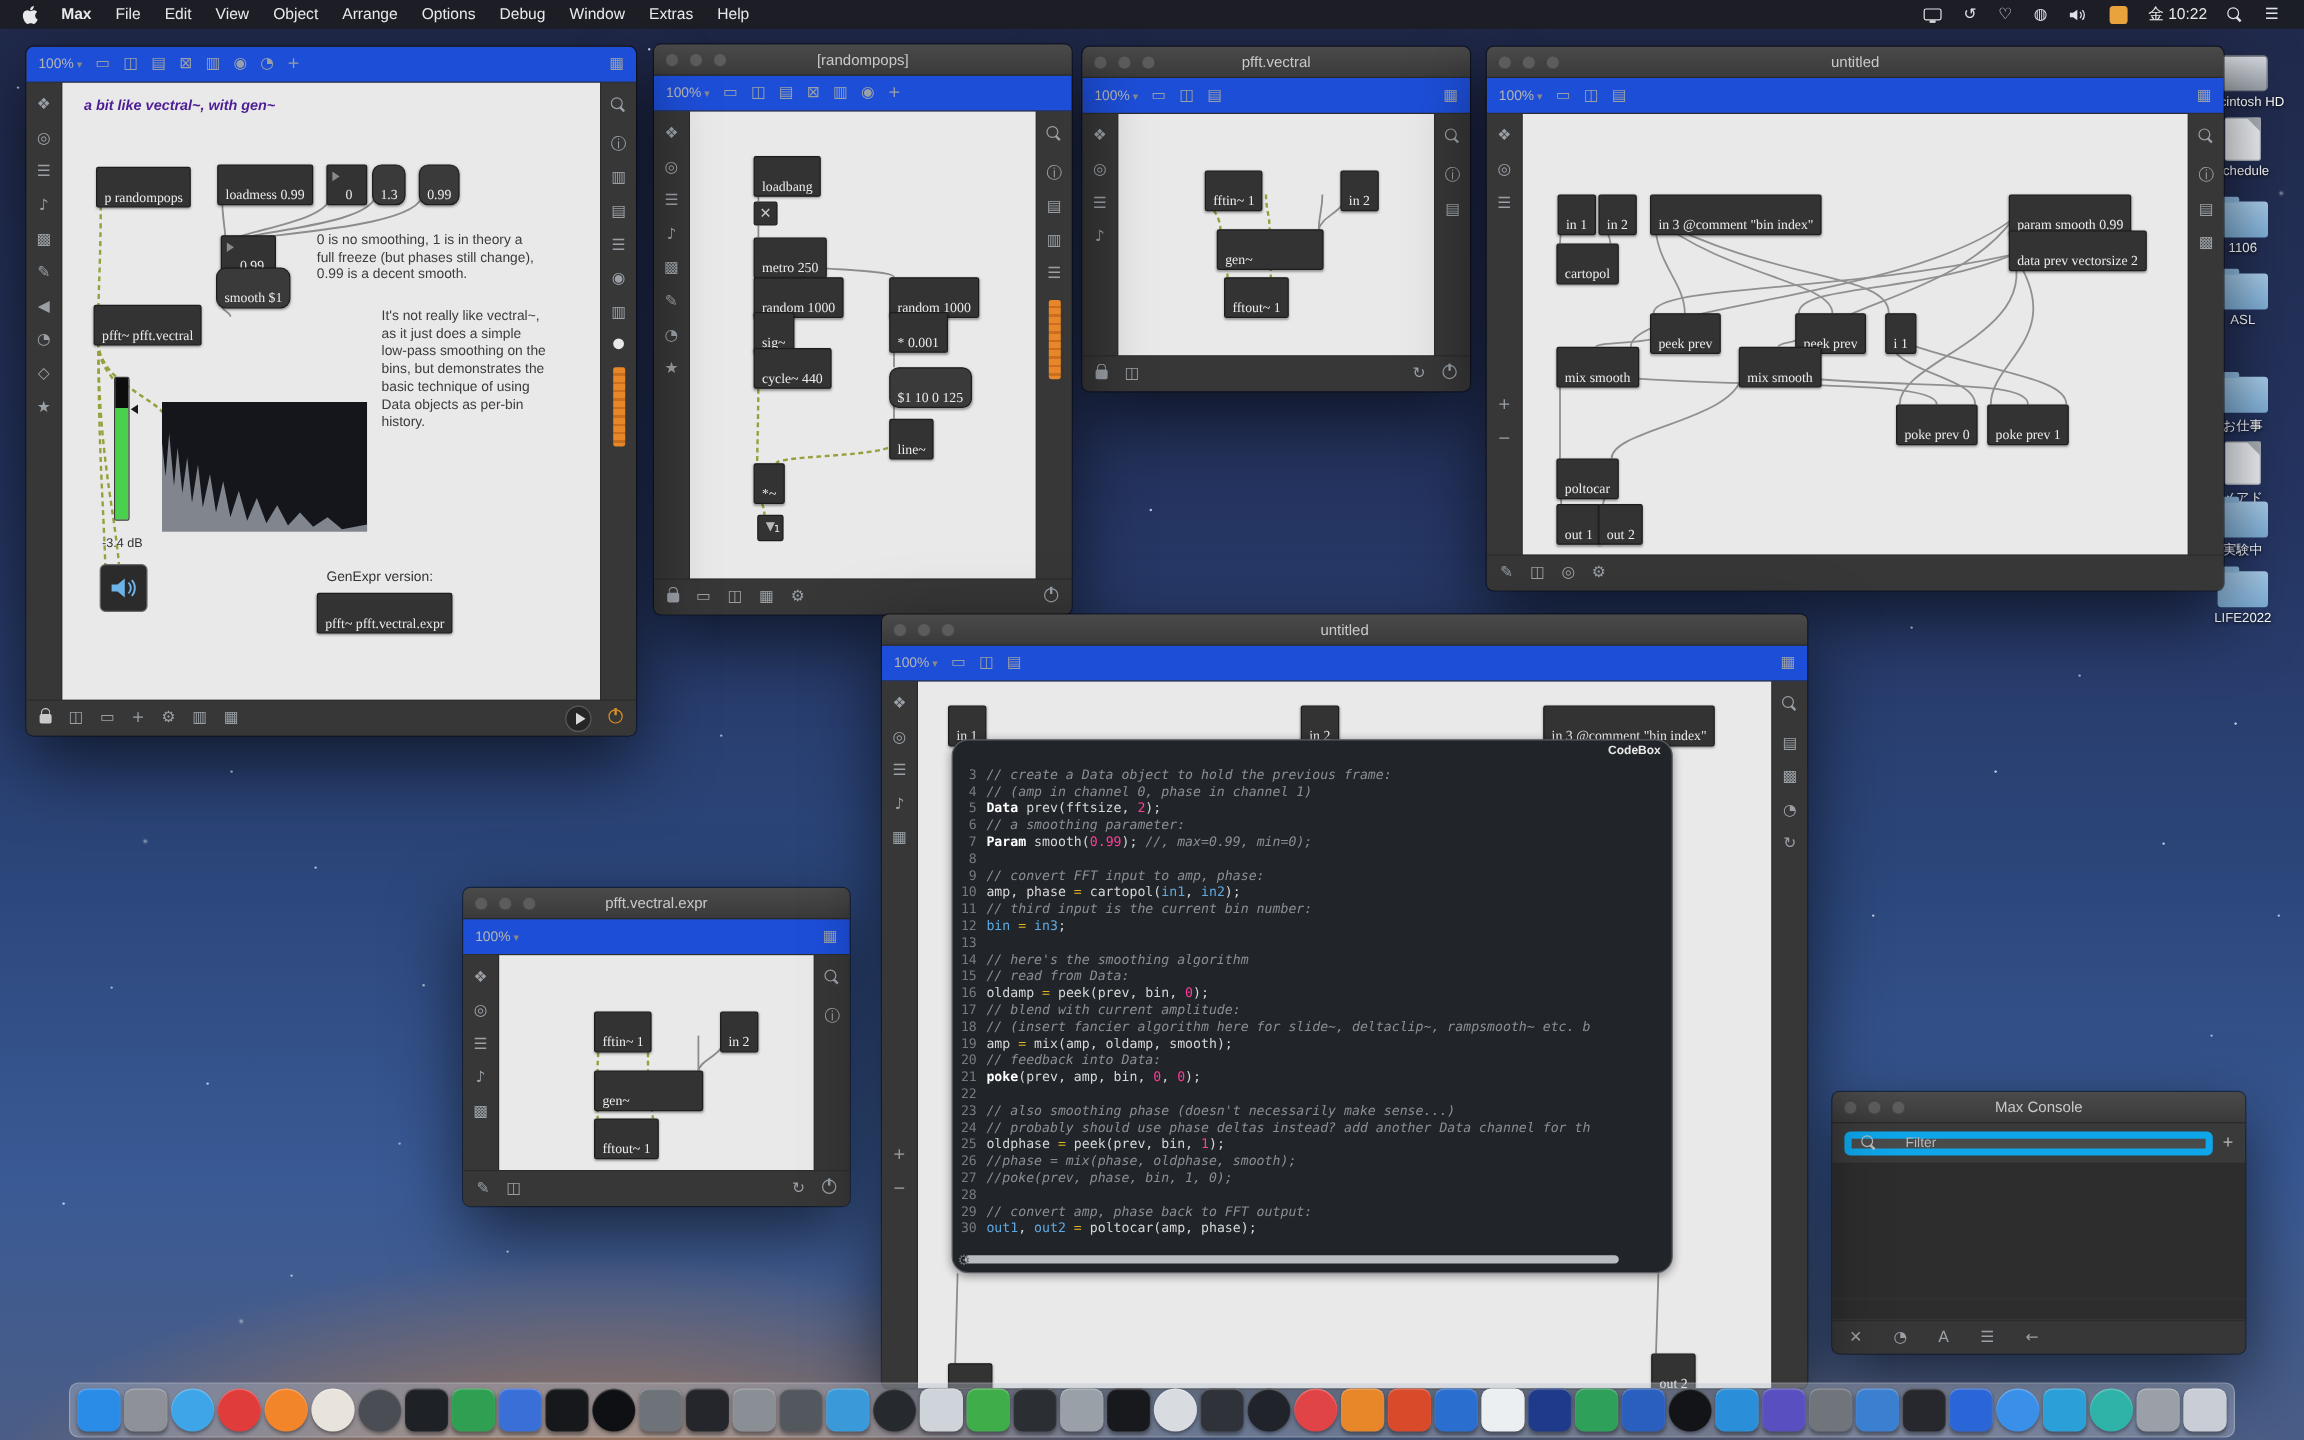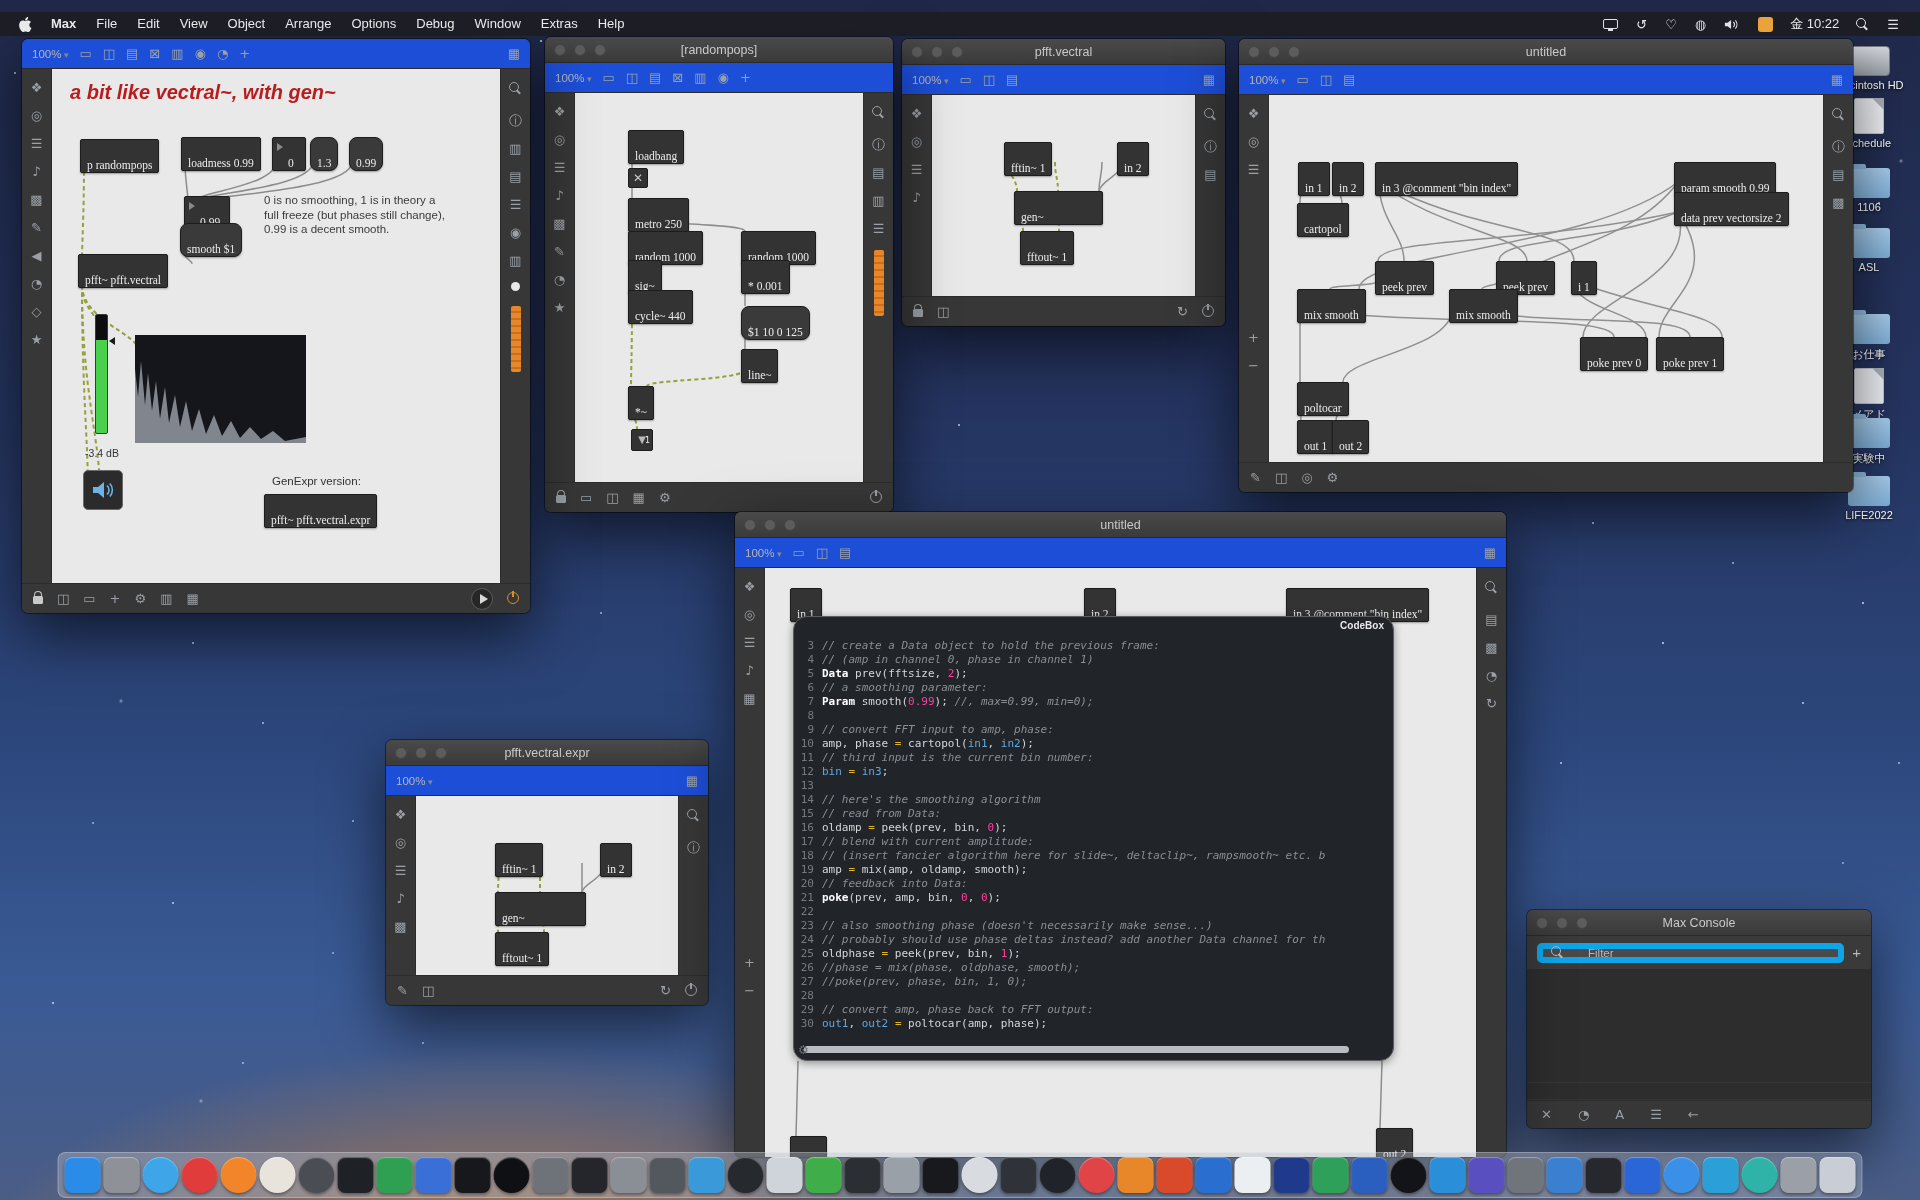--- a/index.html
+++ b/index.html
@@ -5,21 +5,21 @@
 *{margin:0;padding:0;box-sizing:border-box}
 html,body{width:1920px;height:1200px;overflow:hidden;font-family:"Liberation Sans",sans-serif;-webkit-font-smoothing:antialiased}
 #desktop{position:absolute;inset:0;background:
  radial-gradient(ellipse 900px 420px at 26% 108%, rgba(216,134,56,.85), rgba(216,134,56,0) 60%),
  radial-gradient(ellipse 900px 380px at 78% 112%, rgba(150,110,90,.55), rgba(0,0,0,0) 60%),
  linear-gradient(180deg,#20294a 0%,#253460 34%,#2c477c 62%,#3a5a95 82%,#4a5d86 100%);}
 .stars,.stars2{position:absolute;width:2px;height:2px;border-radius:50%;top:0;left:0;pointer-events:none}
 .stars{box-shadow:14px 72px #aebbdd,88px 180px #cdd6ef,160px 60px #9fb0d8,220px 320px #b9c6e6,300px 140px #cdd6ef,360px 520px #9fb0d8,420px 92px #c2cee9,470px 262px #aebbdd,540px 40px #cdd6ef,600px 612px #9fb0d8,660px 182px #c2cee9,718px 88px #aebbdd,842px 164px #cdd6ef,902px 58px #9fb0d8,958px 424px #b9c6e6,1032px 122px #cdd6ef,1092px 262px #aebbdd,1148px 78px #c2cee9,1212px 184px #9fb0d8,1288px 62px #cdd6ef,1352px 142px #aebbdd,1432px 94px #c2cee9,1498px 222px #cdd6ef,1558px 164px #9fb0d8,1622px 72px #c2cee9,1698px 132px #cdd6ef,1762px 282px #aebbdd,1822px 94px #c2cee9,1878px 202px #cdd6ef,40px 452px #9fb0d8,112px 562px #c2cee9,192px 642px #cdd6ef,262px 722px #aebbdd,92px 822px #9fb0d8,172px 902px #c2cee9,52px 1002px #cdd6ef,242px 1062px #aebbdd,332px 952px #9fb0d8,422px 1042px #c2cee9,522px 902px #cdd6ef,612px 1002px #aebbdd,1592px 522px #c2cee9,1662px 642px #cdd6ef,1732px 562px #9fb0d8,1802px 702px #c2cee9,1862px 602px #cdd6ef,1898px 762px #aebbdd,1842px 862px #9fb0d8,1560px 762px #c2cee9,1482px 862px #cdd6ef,352px 820px #aebbdd,680px 760px #9fb0d8,1540px 300px #cdd6ef,1240px 430px #aebbdd}
 .stars2{box-shadow:130px 262px 3px #fff,332px 72px 2px #fff,562px 302px 3px #fff,742px 202px 2px #fff,982px 92px 2px #fff,1475px 128px 3px #fff,300px 600px 2px #fff,1700px 420px 3px #fff,120px 700px 2px #fff,1900px 160px 2px #fff,1040px 990px 2px #fff,200px 1100px 2px #fff}
 
-#menubar{position:absolute;top:12px;left:0;right:0;height:24px;background:rgba(28,29,34,.93);display:flex;align-items:center;color:#e9e9ec;font-size:13px;padding:0 12px;z-index:90}
+#menubar{position:absolute;top:0;left:0;right:0;height:24px;background:rgba(28,29,34,.93);display:flex;align-items:center;color:#e9e9ec;font-size:13px;padding:0 12px;z-index:90}
 #menubar .apple{width:15px;margin:0 8px 0 6px;display:flex}
 #menubar .mitem{padding:0 10px;line-height:24px}
 #menubar .mitem.b{font-weight:bold}
 #menubar .spacer{flex:1}
 #menubar .micon{margin:0 9px;color:#dfe2e8;display:flex;align-items:center;font-size:13px}
 #menubar .clock{margin:0 8px;font-size:13px}
 .inputsq{width:15px;height:15px;border-radius:3px;background:#e8a33d}
 
 .i-mag{width:13px;height:13px;position:relative;display:inline-block}
 .i-mag:before{content:"";position:absolute;width:8px;height:8px;border:1.6px solid currentColor;border-radius:50%;left:0;top:0}
@@ -65,21 +65,21 @@
 
 .mbox{position:absolute;height:20px;line-height:18px;background:#333;border:1px solid #1d1d1d;color:#ececec;font-size:11.5px;font-family:Liberation Serif, serif;padding:16px 6px;border-radius:2px;white-space:nowrap;box-shadow:0 1px 2px rgba(0,0,0,.35)}
 .mmsg{border-radius:8px;background:#3a3a3a}
 .mnum{padding-left:15px}
 .mnum:before{content:"";position:absolute;left:4px;top:5px;border-left:6px solid #8a8a8a;border-top:4px solid transparent;border-bottom:4px solid transparent}
 .mcomment{position:absolute;color:#3b3b3b;font-size:11.5px;line-height:1.28;white-space:pre-line}
 .xbox{position:absolute;width:20px;height:20px;background:#333;border:1px solid #1d1d1d;border-radius:2px;color:#c9c9c9;text-align:center;line-height:18px;font-size:12px}
 .xbox:before{content:"✕"}
 .outbox{position:absolute;width:22px;height:22px;background:#333;border:1px solid #1d1d1d;border-radius:2px;color:#b9b9b9;text-align:center;line-height:20px;font-size:10px}
 .outbox .badge{position:absolute;right:2px;bottom:-1px;font-size:8px;color:#eee}
-.heading1{position:absolute;font-size:20px;font-weight:bold;font-style:italic;color:#b91c1c}
+.heading1{position:absolute;font-size:12px;font-weight:bold;font-style:italic;color:#4c1d95}
 .meter{position:absolute;width:13px;height:120px;border:1px solid #3a3a3a;border-radius:2px;background:linear-gradient(180deg,#0d0d0d 0 21%,#49d04c 21% 100%)}
 .meterptr{position:absolute;width:0;height:0;border-right:6px solid #1a1a1a;border-top:4px solid transparent;border-bottom:4px solid transparent}
 .speakerbtn{position:absolute;width:40px;height:40px;background:#2b2b2b;border:1px solid #6a6a6a;border-radius:5px;display:flex;align-items:center;justify-content:center}
 .dbtxt{position:absolute;font-size:10.5px;color:#333}
 .smalllbl{position:absolute;font-size:11.5px;color:#333}
 
 .codebox{position:absolute;background:#212429;border:1px solid #5a5d63;border-radius:14px;box-shadow:0 2px 8px rgba(0,0,0,.4);overflow:hidden}
 .codebox .cbtitle{position:absolute;top:3px;right:9px;font-size:10px;color:#e8e8e8;font-weight:bold}
 .codebox .cblines{position:absolute;top:22px;left:4px;right:4px;bottom:24px;overflow:hidden}
 .cl{display:flex;height:14px;line-height:14px;white-space:pre;font-family:"DejaVu Sans Mono",monospace;font-size:11px}
@@ -627,20 +627,27 @@
         <div class="mbox" style="left:129px;top:68px">loadmess 0.99</div>
         <div class="mbox mnum" style="left:220px;top:68px;min-width:34px">0</div>
         <div class="mbox mmsg" style="left:258px;top:68px">1.3</div>
         <div class="mbox mmsg" style="left:297px;top:68px">0.99</div>
         <div class="mbox mnum" style="left:132px;top:127px;min-width:46px">0.99</div>
         <div class="mbox mmsg" style="left:128px;top:154px">smooth $1</div>
         <div class="mbox" style="left:26px;top:185px">pfft~ pfft.vectral</div>
         <div class="mcomment" style="left:212px;top:124px;width:200px">0 is no smoothing, 1 is in theory a
 full freeze (but phases still change),
 0.99 is a decent smooth.</div>
+        <div class="mcomment" style="left:266px;top:188px;width:175px">It's not really like vectral~,
+as it just does a simple
+low-pass smoothing on the
+bins, but demonstrates the
+basic technique of using
+Data objects as per-bin
+history.</div>
         <div class="meter" style="left:43px;top:245px"></div>
         <span class="meterptr" style="left:57px;top:268px"></span>
         <svg style="position:absolute;left:83px;top:266px" width="171" height="108" viewBox="0 0 171 108">
           <rect width="171" height="108" fill="#14161c"></rect>
           <path d="M0 108 L0 34 L3 62 L6 26 L10 70 L13 38 L17 76 L21 46 L25 84 L30 52 L34 88 L40 60 L45 92 L51 66 L57 96 L64 74 L71 99 L79 80 L87 101 L96 86 L105 103 L115 92 L126 104 L138 96 L150 106 L171 102 L171 108 Z" fill="#81868e"></path>
         </svg>
         <div class="dbtxt" style="left:20px;top:378px;width:60px;text-align:center">-3.4 dB</div>
         <div class="speakerbtn" style="left:31px;top:401px">
           <svg viewBox="0 0 24 20" width="24" height="20">
               <path d="M2 7v6h5l6 5V2L7 7H2z" fill="#6db3e8"></path>

